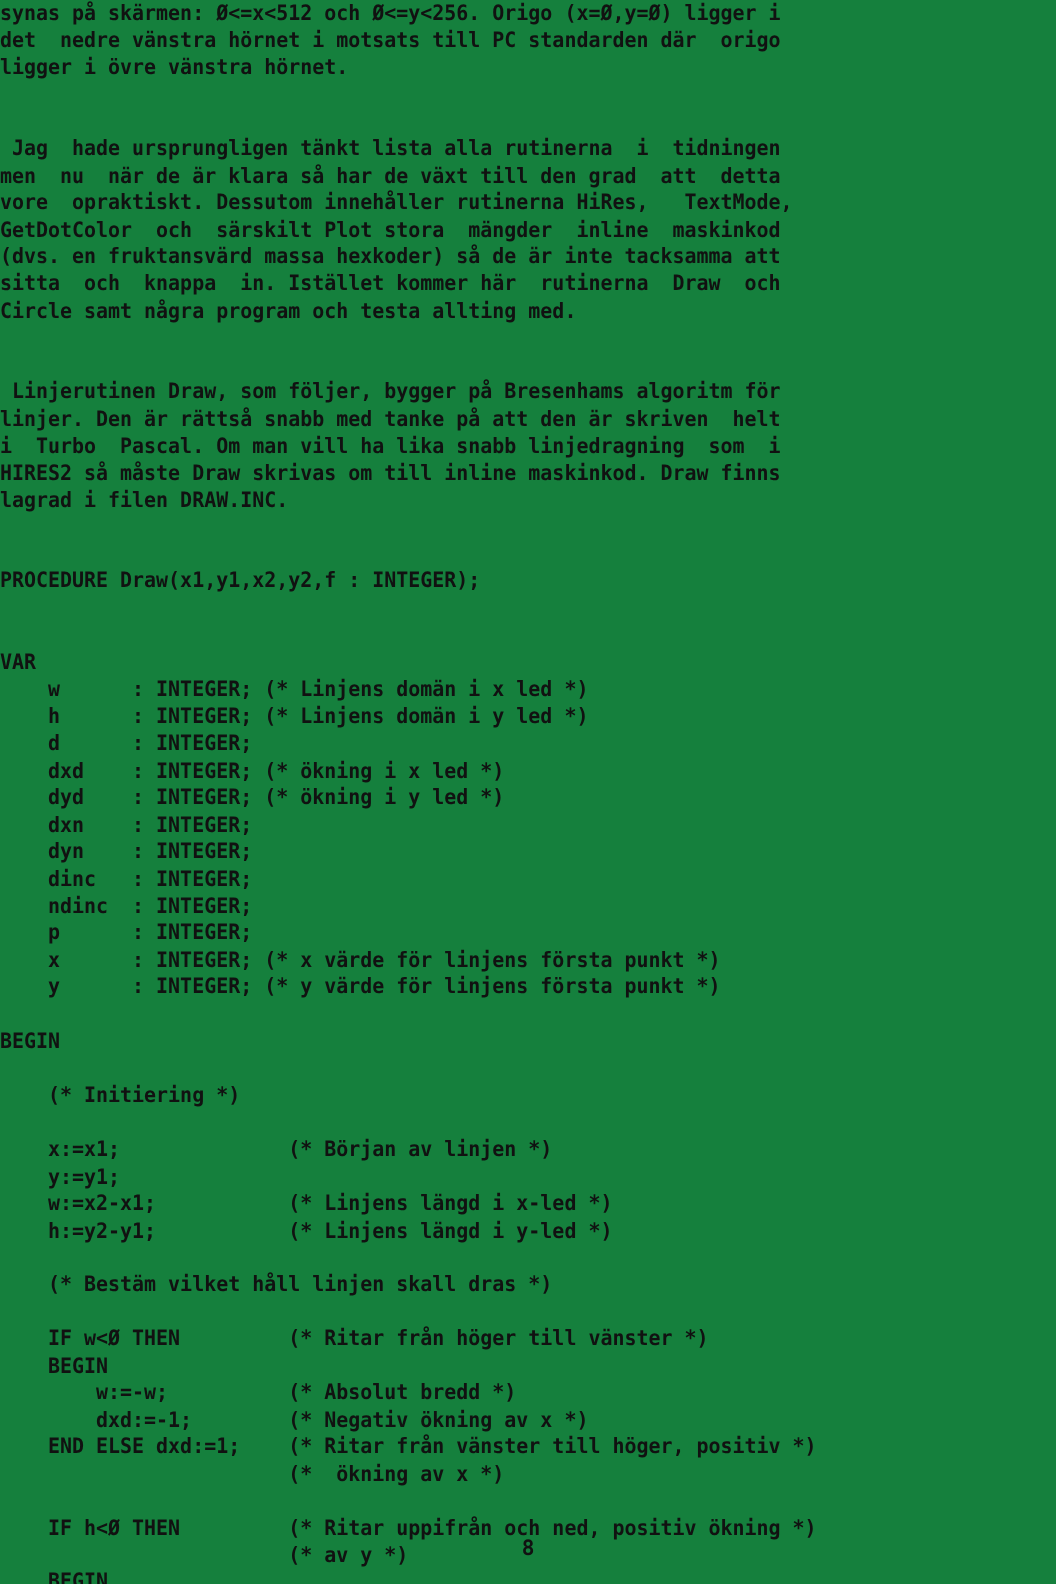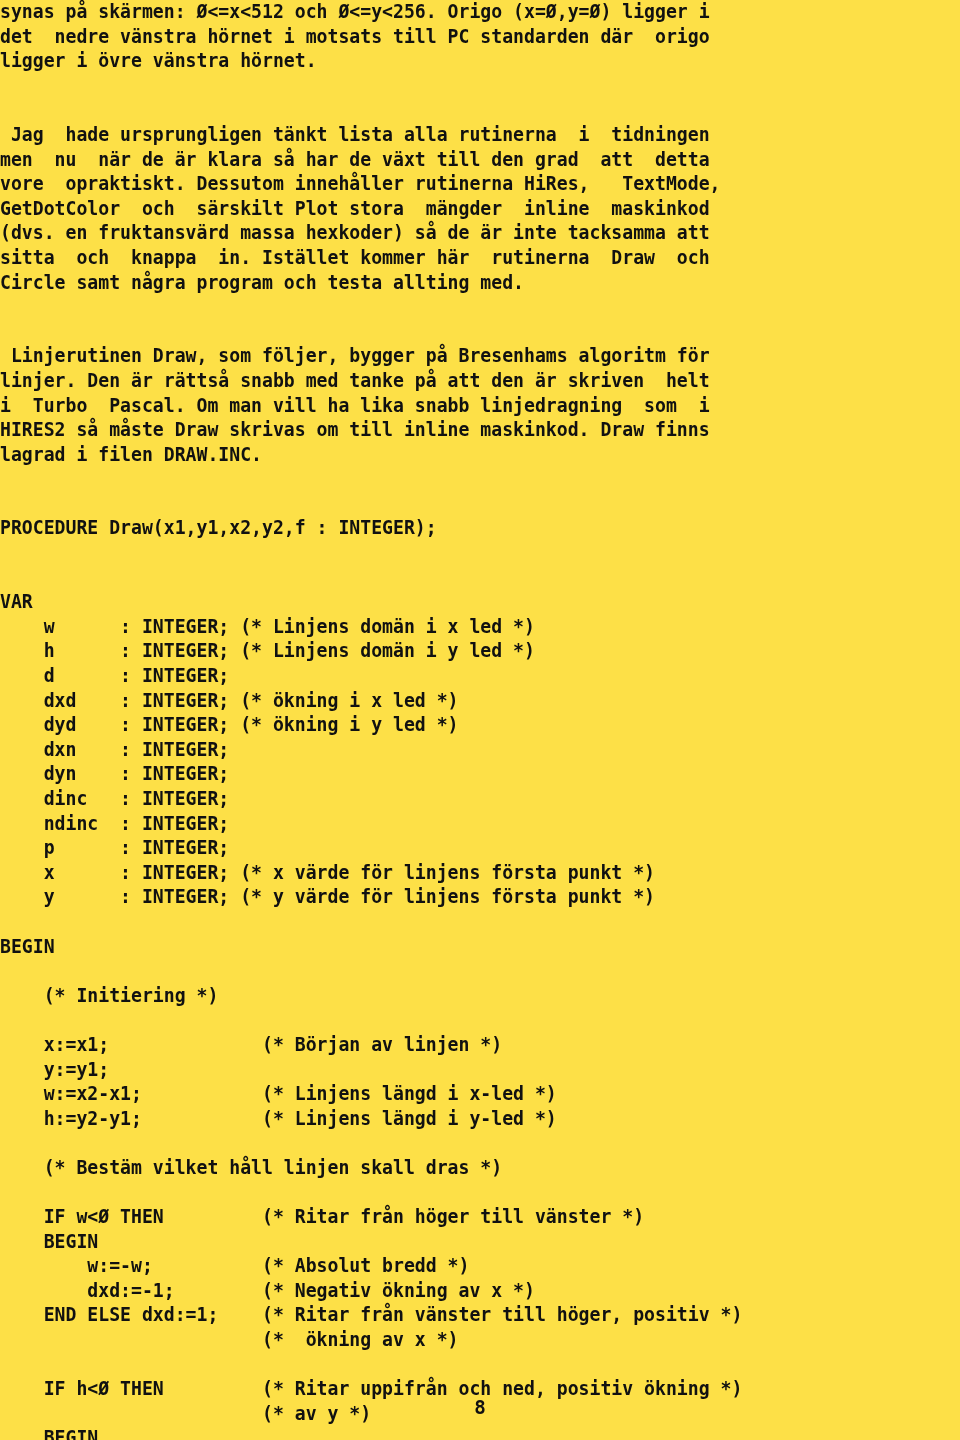--- a/index.html
+++ b/index.html
@@ -12,21 +12,21 @@
     width: 960px;
     height: 1440px;
     overflow: hidden;
     font-family: "DejaVu Sans Mono", "Liberation Mono", monospace;
     color: #111111;
   }
   .page {
     position: relative;
     width: 960px;
     height: 1440px;
-    background: #fde047;
+    background: #15803d;
   }
   
   .listing {
     position: absolute;
     left: 0px;
     top: 0px;
     width: 960px;
     font-size: 19.2px;
     line-height: 24.6px;
     letter-spacing: 0px;

